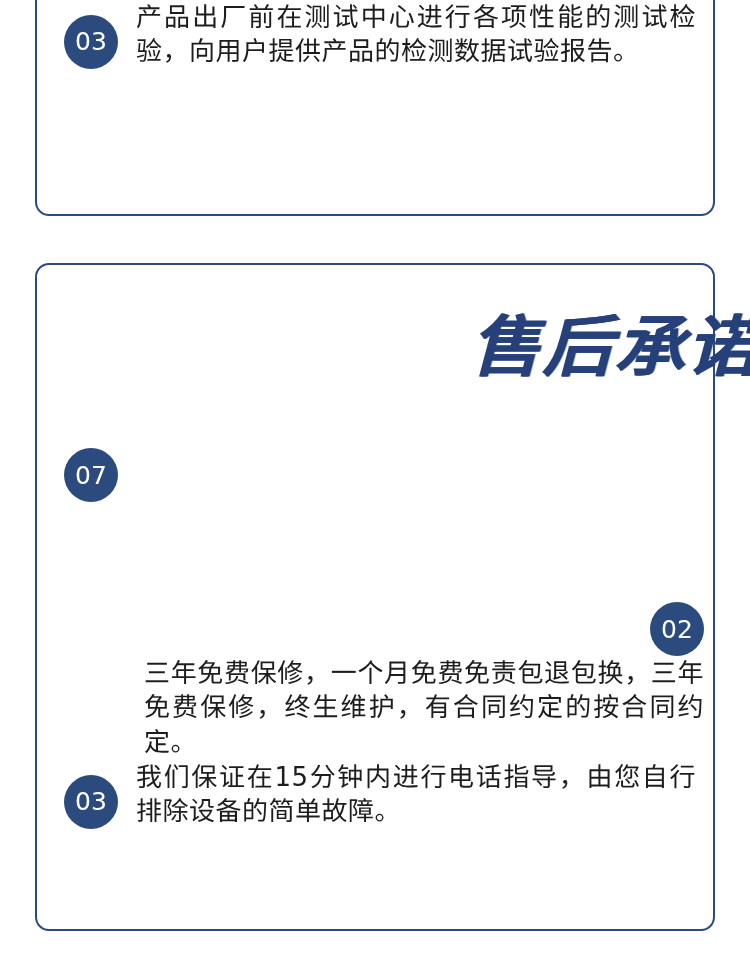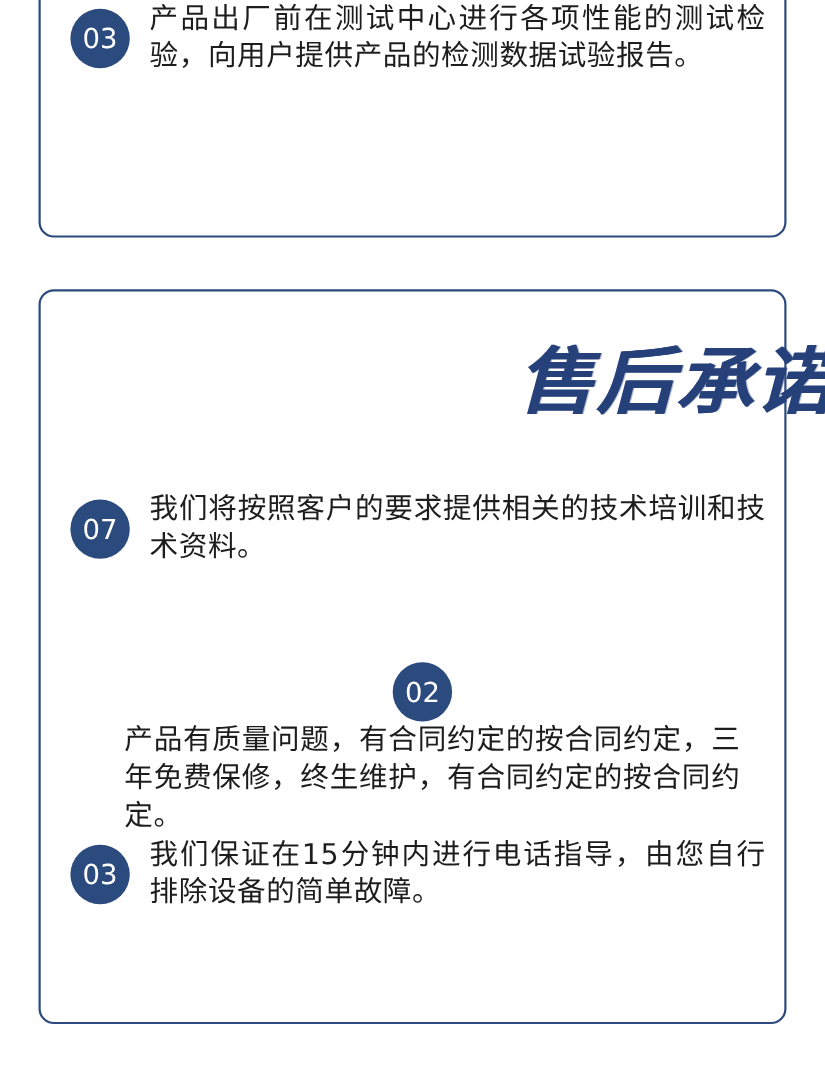--- a/index.html
+++ b/index.html
@@ -60,21 +60,21 @@
     color: #26407a;
     line-height: 1;
     transform: scaleX(1.06);
     text-shadow: 1px 0 0 #26407a, 2px 0 0 rgba(38,64,122,0.35);
   }
 
   
   .item {
     position: absolute;
     display: flex;
-    align-items: center;
+    align-items: flex-end;
   }
   .badge {
     flex: 0 0 auto;
     width: 54px;
     height: 54px;
     border-radius: 50%;
     background: #2b4a7d;
     color: #ffffff;
     font-size: 25px;
     font-family: "DejaVu Sans", "Liberation Sans", sans-serif;
@@ -114,26 +114,25 @@
   </div>
 
   <div class="card card-bottom"></div>
 
   <div class="section-title-wrap">
     <span class="section-title">售后承诺</span>
   </div>
 
   <div class="item item-after-01">
     <div class="badge">07</div>
-    <div class="text">我们将按照客户的要求提供相关的技术培训和技术资料。</div>
   </div>
 
   <div class="item item-after-02">
     <div class="badge">02</div>
-    <div class="text">产品有质量问题，有合同约定的按合同约定，三年免费保修，终生维护，有合同约定的按合同约定。</div>
+    <div class="text">三年免费保修，一个月免费免责包退包换，三年免费保修，终生维护，有合同约定的按合同约定。</div>
   </div>
 
   <div class="item item-after-03">
     <div class="badge">03</div>
     <div class="text">我们保证在15分钟内进行电话指导，由您自行排除设备的简单故障。</div>
   </div>
 
 </div>
 
 </body></html>

